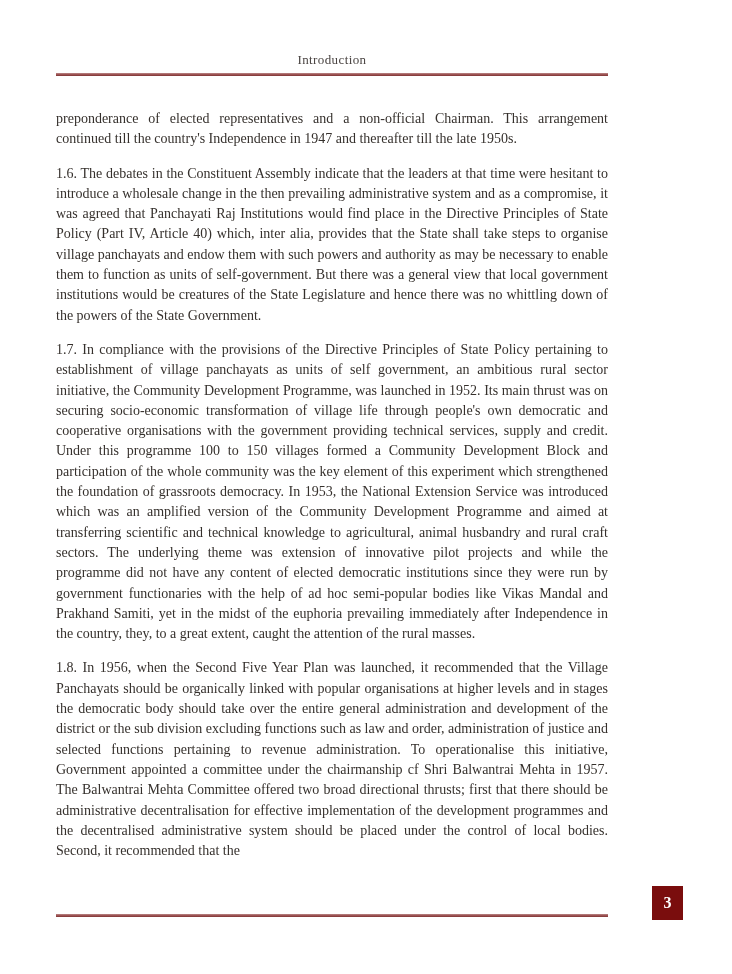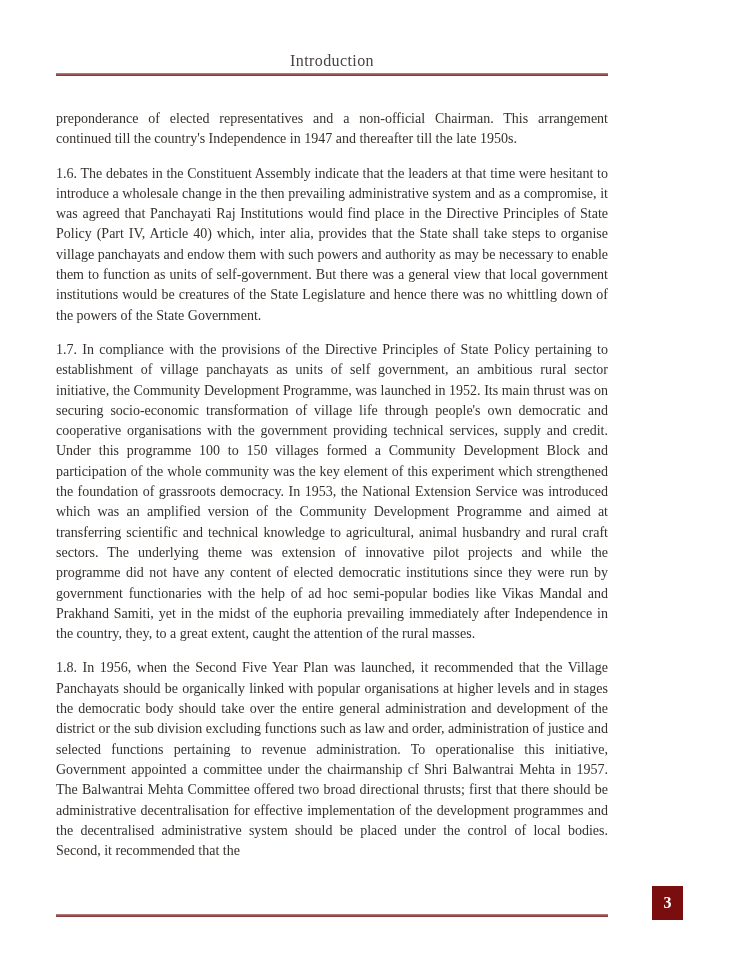--- a/index.html
+++ b/index.html
@@ -14,21 +14,21 @@
     background: #ffffff;
     font-family: "Liberation Serif", serif;
     overflow: hidden;
   }
   .running-head {
     position: absolute;
     left: 56px;
     top: 52px;
     width: 552px;
     text-align: center;
-    font-size: 16px;
+    font-size: 13px;
     letter-spacing: 0.4px;
     color: #4a4442;
   }
   .rule {
     position: absolute;
     left: 56px;
     width: 552px;
     height: 3px;
     background: linear-gradient(180deg, #b98a8a 0%, #a05656 45%, #7e3434 100%);
   }

